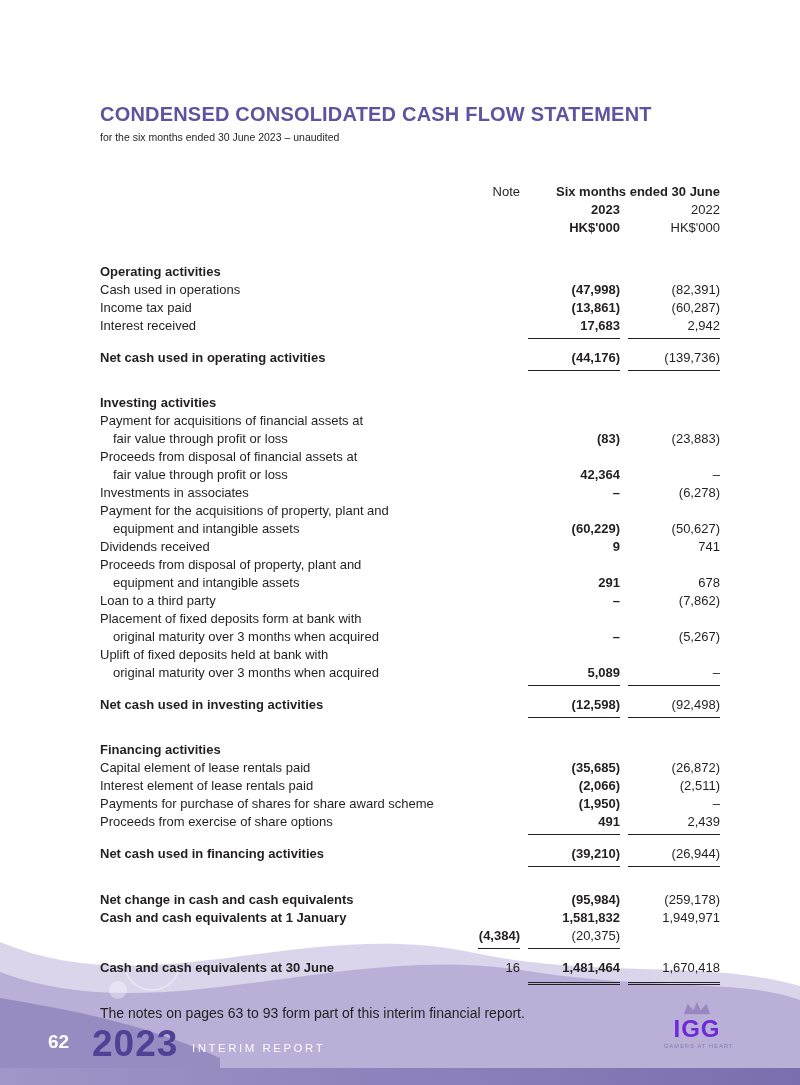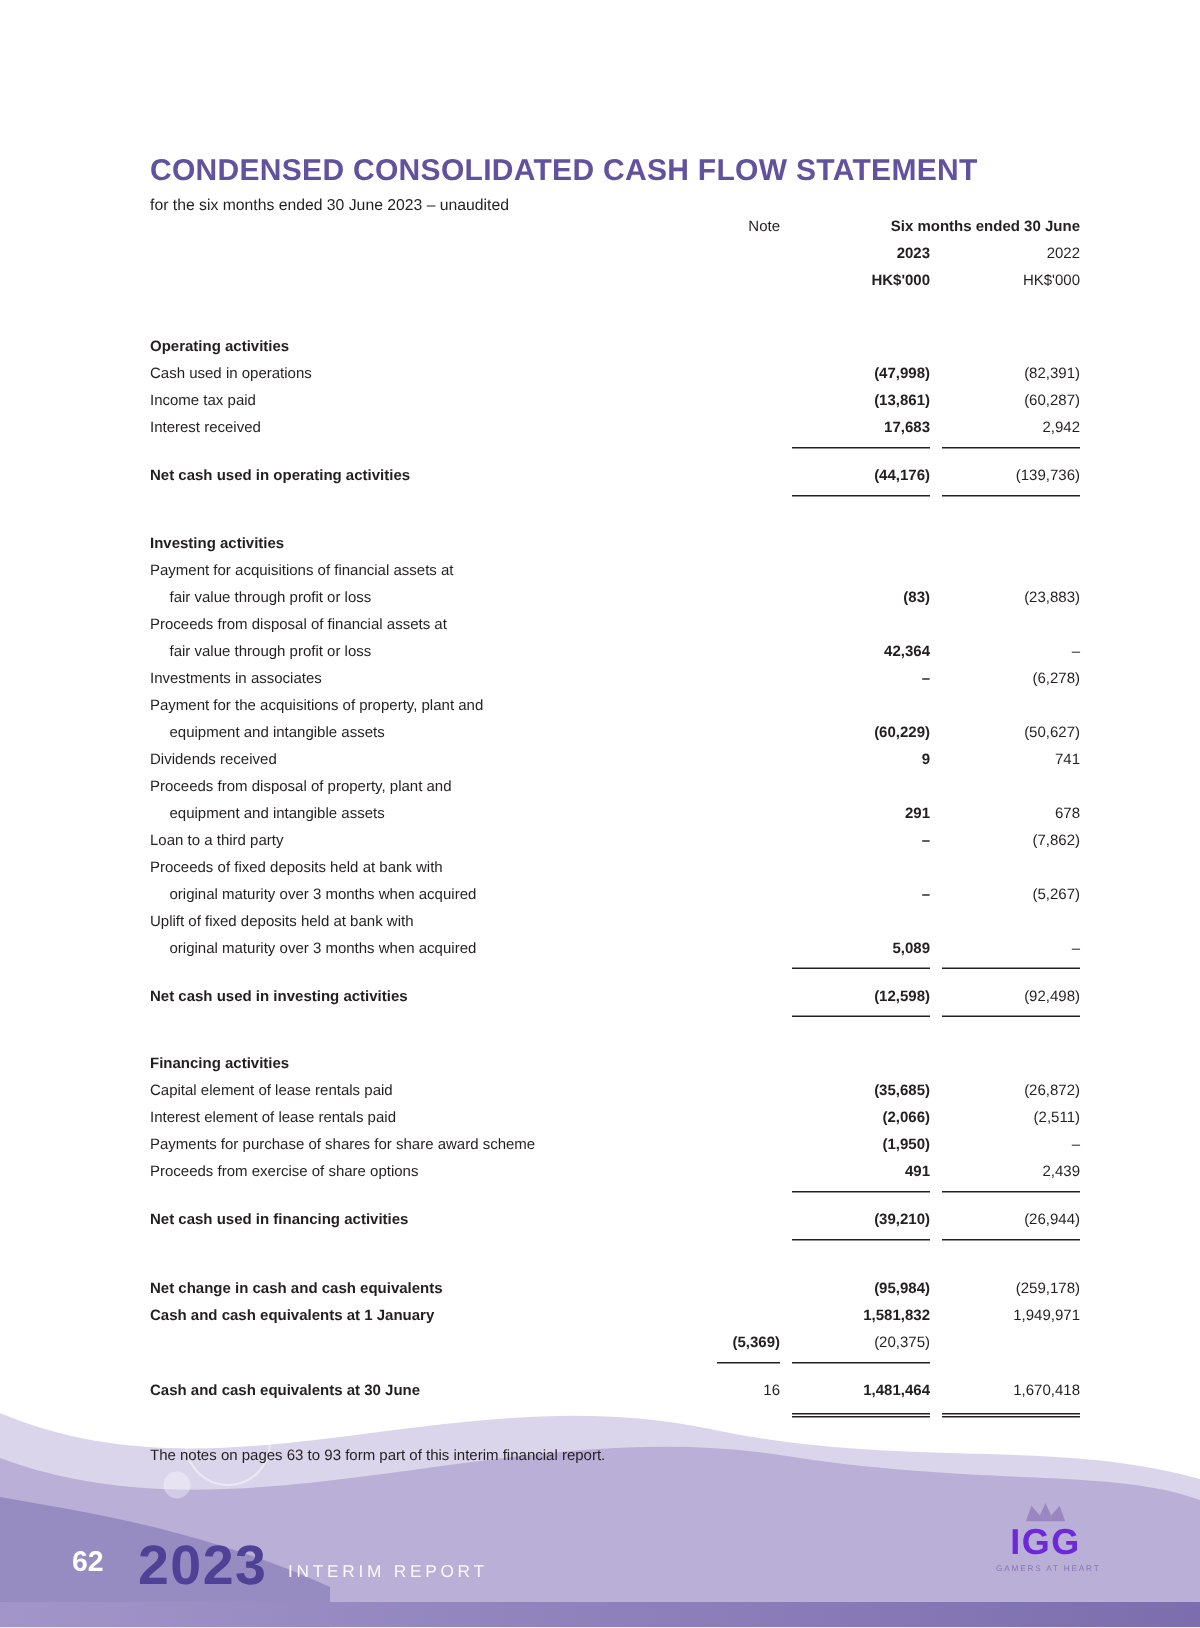--- a/index.html
+++ b/index.html
@@ -19,21 +19,21 @@
 
   .title {
     margin-top:103px;
     font-size:20px;
     font-weight:bold;
     letter-spacing:0.2px;
     color:#6152a0;
   }
   .subtitle { font-size:10.5px; margin-top:5px; color:#231f20; }
 
-  .table { font-size:10px; }
+  .table { margin-top:40px; font-size:13px; }
   .hrow, .row {
     display:grid;
     grid-template-columns:1fr 42px 92px 92px;
     column-gap:8px;
     align-items:end;
     line-height:18px;
   }
   .cell.note { text-align:right; font-weight:normal; }
   .cell.val  { text-align:right; position:relative; }
   .span2 { grid-column:3 / 5; text-align:right; font-weight:bold; }
@@ -50,21 +50,21 @@
 
   .rule::after {
     content:""; position:absolute; left:0; right:0; bottom:-4px;
     border-bottom:1px solid #231f20;
   }
   .rule-double::after {
     content:""; position:absolute; left:0; right:0; bottom:-8px;
     border-bottom:3px double #231f20;
   }
 
-  .footnote { font-size:10px; margin-top:28px; color:#231f20; }
+  .footnote { font-size:14px; margin-top:28px; color:#231f20; }
 
   
   .footer { position:absolute; left:0; bottom:0; width:800px; height:175px; z-index:1; }
   .waves { position:absolute; left:0; bottom:0; width:800px; height:175px; display:block; }
   .page-number {
     position:absolute; left:48px; bottom:32px;
     color:#ffffff; font-weight:bold; font-size:19px; z-index:3;
   }
   .footer-year {
     position:absolute; left:92px; bottom:20px;
@@ -219,21 +219,21 @@
           <div class="row row--item">
             <div class="cell label">
               <div>Loan to a third party</div>
             </div>
             <div class="cell note"></div>
             <div class="cell val v2023">–</div>
             <div class="cell val v2022">(7,862)</div>
           </div>
           <div class="row row--item">
             <div class="cell label">
-              <div>Proceeds of fixed deposits held at bank with</div>
+              <div>Placement of fixed deposits form at bank with</div>
               <div class="indent">original maturity over 3 months when acquired</div>
             </div>
             <div class="cell note"></div>
             <div class="cell val v2023">–</div>
             <div class="cell val v2022">(5,267)</div>
           </div>
           <div class="row row--item">
             <div class="cell label">
               <div>Uplift of fixed deposits held at bank with</div>
               <div class="indent">original maturity over 3 months when acquired</div>
@@ -314,21 +314,21 @@
           <div class="row row--total">
             <div class="cell label">
               <div>Cash and cash equivalents at 1 January</div>
             </div>
             <div class="cell note"></div>
             <div class="cell val v2023">1,581,832</div>
             <div class="cell val v2022">1,949,971</div>
           </div>
           <div class="row row--total">
             <div class="cell note"></div>
-            <div class="cell val v2023 rule">(5,369)</div>
+            <div class="cell val v2023 rule">(4,384)</div>
             <div class="cell val v2022 rule">(20,375)</div>
           </div>
           <div class="spacer"></div>
           <div class="row row--total">
             <div class="cell label">
               <div>Cash and cash equivalents at 30 June</div>
             </div>
             <div class="cell note">16</div>
             <div class="cell val v2023 rule-double">1,481,464</div>
             <div class="cell val v2022 rule-double">1,670,418</div>

